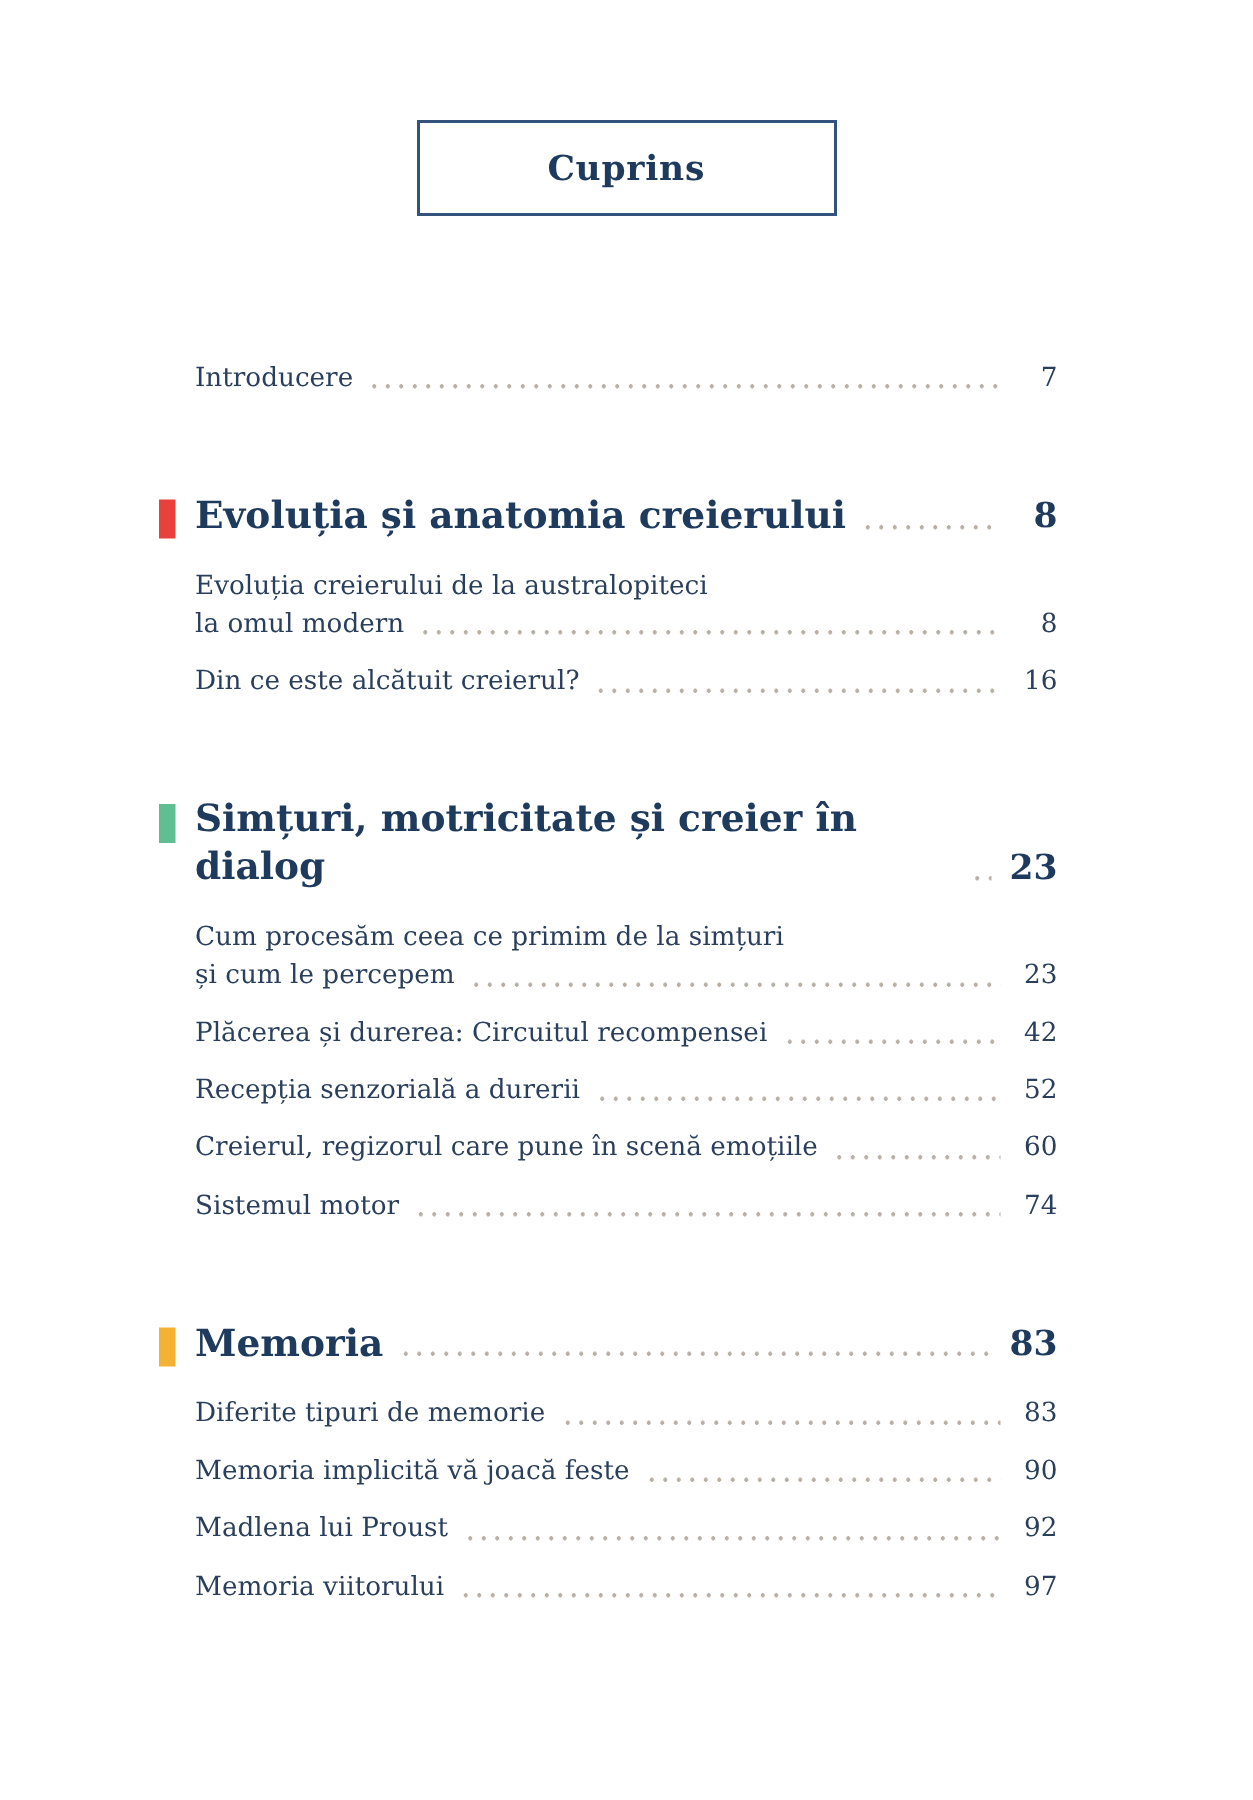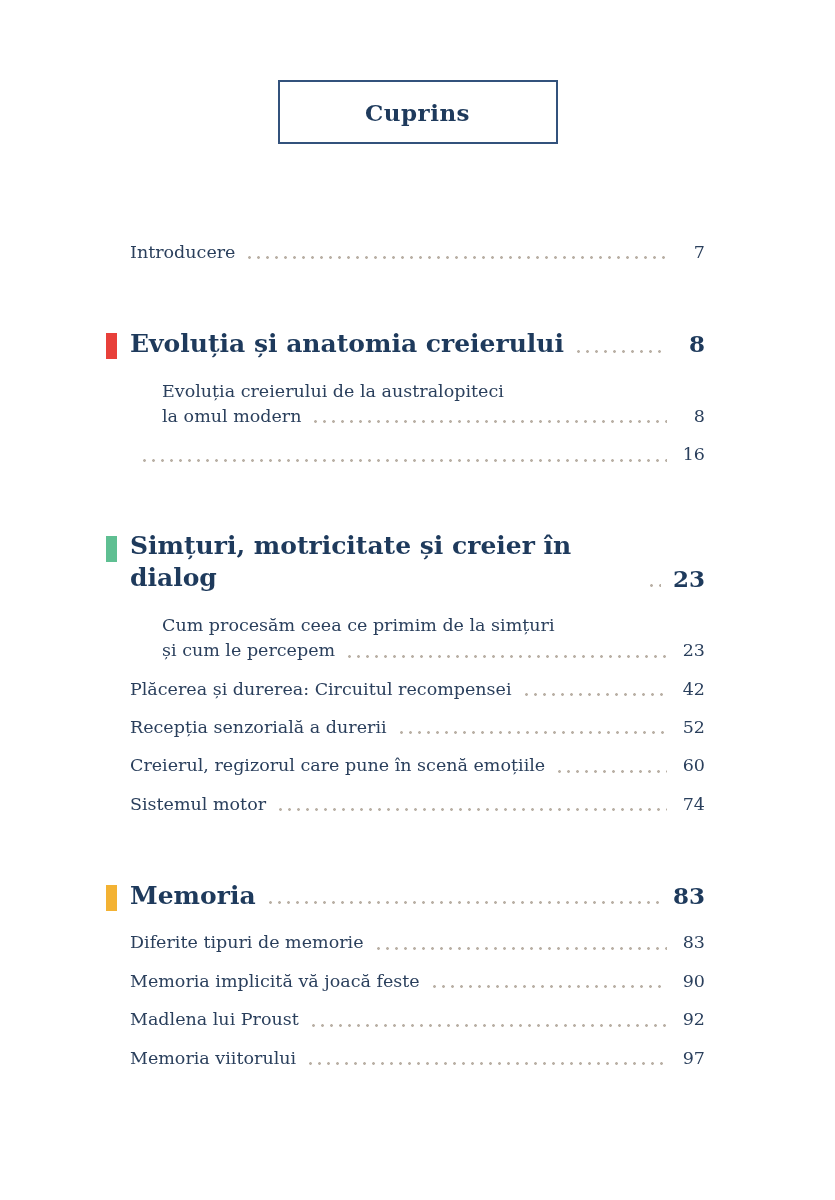--- a/index.html
+++ b/index.html
@@ -39,21 +39,21 @@
   .entry, .section-header, .entry-row {
     display: flex;
     align-items: flex-end;
   }
   .entry { margin-bottom: 13px; }
   .entry-label, .entry-line1, .entry-line2 {
     font-size: 17.5px;
     line-height: 1.45;
     color: #2a3f5c;
   }
-  .entry.two-line { display: block; margin-bottom: 13px; margin-left: 32px; }
+  .entry.two-line { display: block; margin-bottom: 13px; }
   .entry.two-line .entry-row { display: flex; align-items: flex-end; }
 
   .leader {
     flex: 1;
     height: 3px;
     margin: 0 10px 6px 10px;
     background-image: radial-gradient(circle, #b9b0a5 1.3px, transparent 1.5px);
     background-size: 9px 3px;
     background-repeat: repeat-x;
     background-position: left center;
@@ -125,20 +125,21 @@
         <div class="entry-line1">Evoluția creierului de la australopiteci</div>
         <div class="entry-row">
           <span class="entry-line2">la omul modern</span>
           <span class="leader"></span>
           <span class="pagenum">8</span>
         </div>
       </div>
 
 
       <div class="entry">
+        <span class="entry-label">Din ce este alcătuit creierul?</span>
         <span class="leader"></span>
         <span class="pagenum">16</span>
       </div>
     </div>
 
     <div class="section">
       <div class="section-header">
         <span class="marker" style="background-color: rgb(95, 191, 146);"></span>
         <span class="section-title">Simțuri, motricitate și creier în dialog</span>
         <span class="leader leader-lg"></span>

